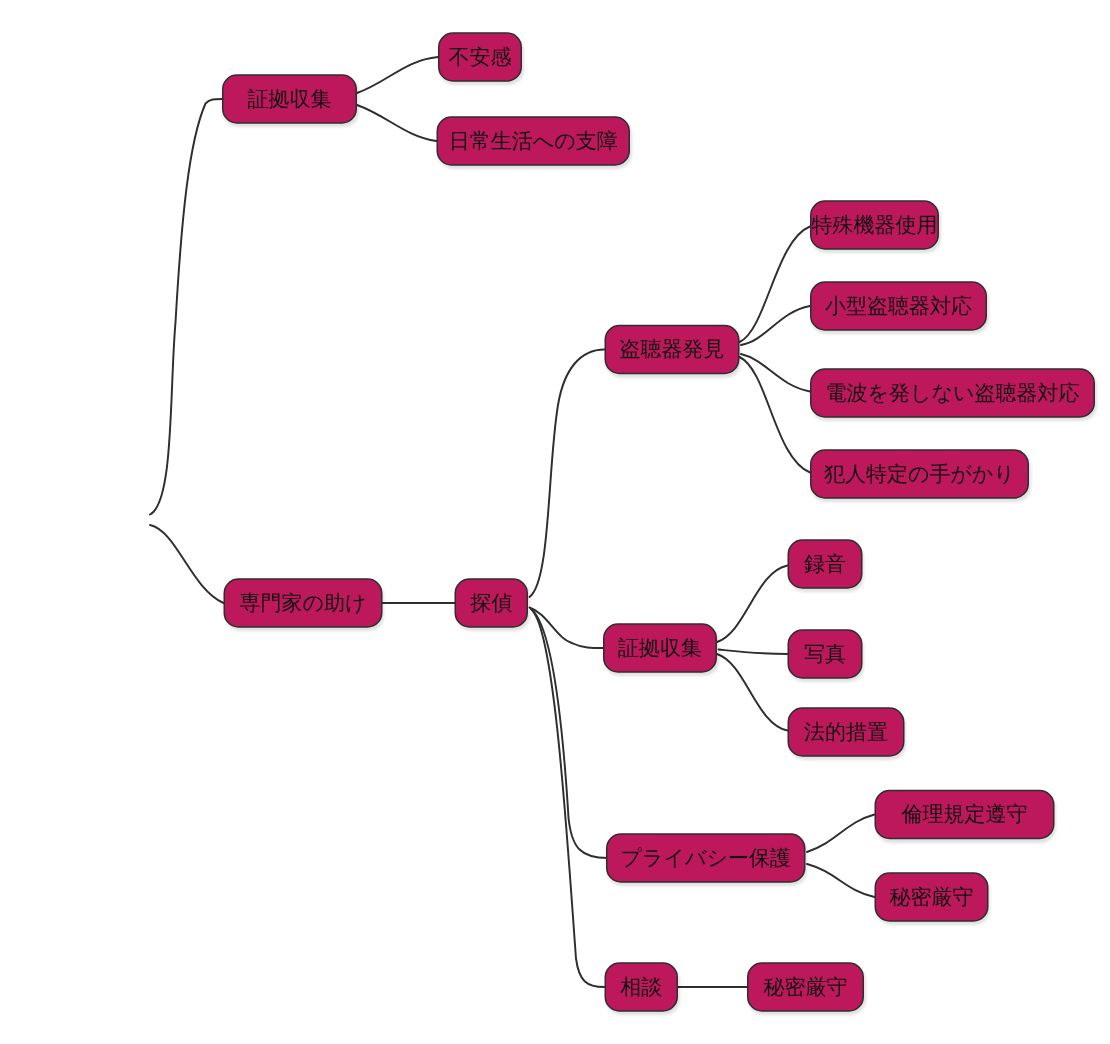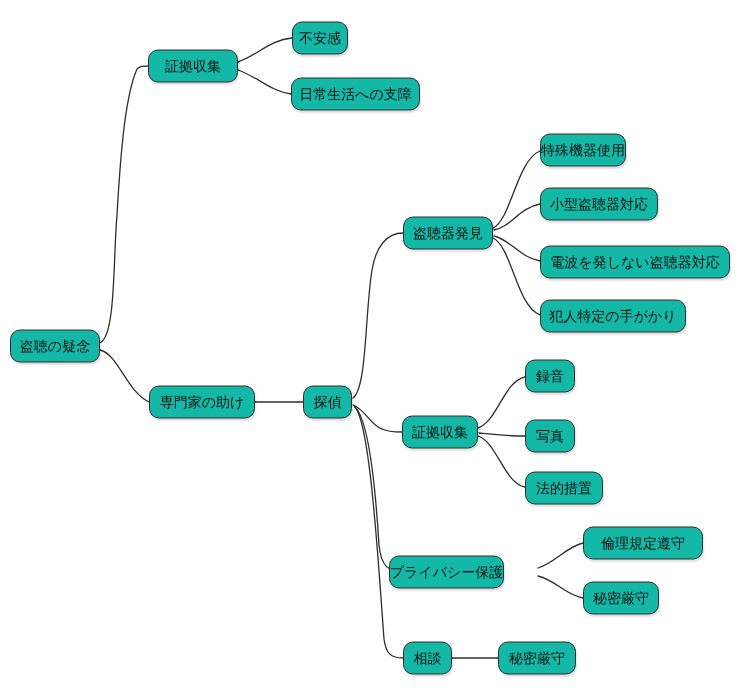--- a/index.html
+++ b/index.html
@@ -23,21 +23,21 @@
     height: 696px;
   }
   .node {
     position: absolute;
     transform: translateY(-50%);
     box-sizing: border-box;
     height: 33px;
     display: flex;
     align-items: center;
     justify-content: center;
-    background: #14b8a6;
+    background: #be185d;
     border: 1.5px solid #2e2e2e;
     border-radius: 10px;
     font-size: 14px;
     color: #111111;
     white-space: nowrap;
     box-shadow: 1px 2px 2px rgba(0,0,0,0.12);
     cursor: default;
   }
 </style>
 </head>
@@ -62,21 +62,20 @@
       <path d="M493,238 C512,247 516,305 540,315"></path>
       <path d="M478,428 C497,422 504,381 525,377"></path>
       <path d="M479,433 C498,435 506,436 525,436"></path>
       <path d="M478,436 C497,442 504,483 525,487"></path>
       <path d="M538,568 C557,562 564,548 583,543"></path>
       <path d="M538,576 C557,581 564,594 583,598"></path>
       <path d="M452,658 L498,658"></path>
     </g>
   </svg>
 
-  <div class="node" style="left:10px; top:346px; width:90px">盗聴の疑念</div>
 
   <div class="node" style="left:148px; top:66px; width:90px">証拠収集</div>
 
   <div class="node" style="left:292px; top:38px; width:56px">不安感</div>
 
   <div class="node" style="left:291px; top:94px; width:129px">日常生活への支障</div>
 
   <div class="node" style="left:149px; top:402px; width:106px">専門家の助け</div>
 
   <div class="node" style="left:303px; top:402px; width:49px">探偵</div>
@@ -92,21 +91,21 @@
   <div class="node" style="left:540px; top:316px; width:146px">犯人特定の手がかり</div>
 
   <div class="node" style="left:402px; top:432px; width:76px">証拠収集</div>
 
   <div class="node" style="left:525px; top:376px; width:50px">録音</div>
 
   <div class="node" style="left:525px; top:436px; width:50px">写真</div>
 
   <div class="node" style="left:525px; top:488px; width:78px">法的措置</div>
 
-  <div class="node" style="left:389px; top:572px; width:115px">プライバシー保護</div>
+  <div class="node" style="left:404px; top:572px; width:133px">プライバシー保護</div>
 
   <div class="node" style="left:583px; top:543px; width:120px">倫理規定遵守</div>
 
   <div class="node" style="left:583px; top:598px; width:76px">秘密厳守</div>
 
   <div class="node" style="left:403px; top:658px; width:49px">相談</div>
 
   <div class="node" style="left:498px; top:658px; width:78px">秘密厳守</div>
 
 </div>

